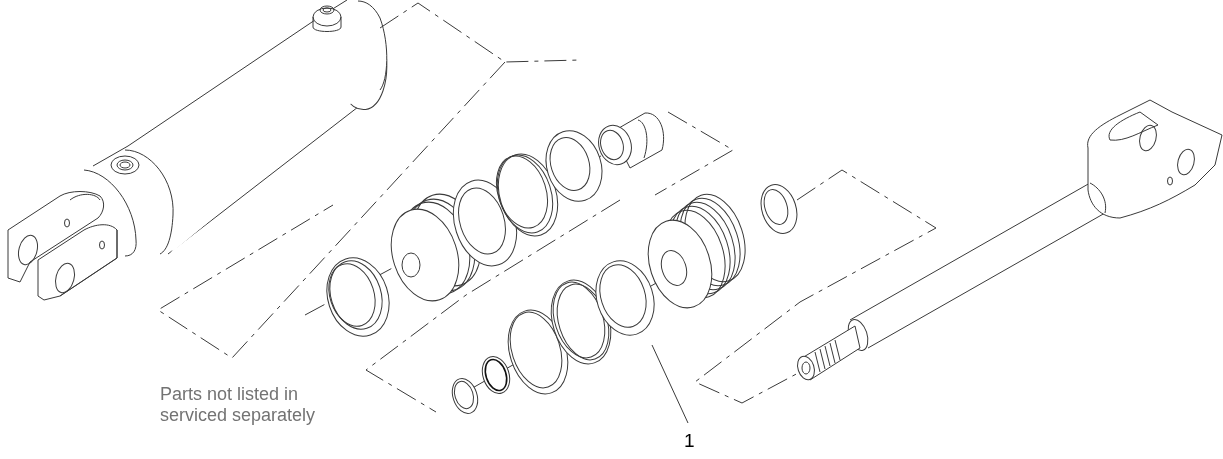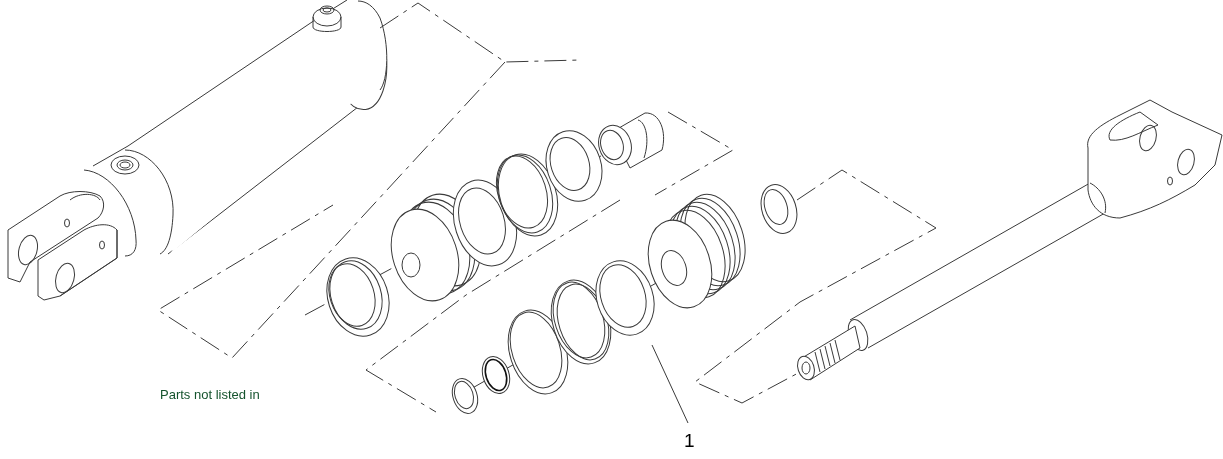--- a/index.html
+++ b/index.html
@@ -2,21 +2,21 @@
 <html><head>
 <meta charset="utf-8">
 <style>
   html, body { margin: 0; padding: 0; background: #ffffff; }
   body { width: 1223px; height: 459px; position: relative; overflow: hidden; font-family: "Liberation Sans", sans-serif; }
   svg.diagram { position: absolute; left: 0; top: 0; }
   svg .ln { fill: none; stroke: #3a3a3a; stroke-width: 1; }
   svg .wh { fill: #ffffff; stroke: #3a3a3a; stroke-width: 1; }
   svg .dash { fill: none; stroke: #3a3a3a; stroke-width: 1; stroke-dasharray: 22 6 4 6; }
   svg .thick { fill: none; stroke: #111; stroke-width: 1.6; }
-  .note { position: absolute; left: 160px; top: 384px; font-size: 13px; line-height: 21px; color: #14532d; }
+  .note { position: absolute; left: 160px; top: 384px; font-size: 18px; line-height: 21px; color: #737373; }
   .note div { white-space: nowrap; }
   .callout { position: absolute; left: 684px; top: 430px; font-size: 19px; color: #000; }
 </style>
 </head>
 <body>
 
 <svg class="diagram" width="1223" height="459" viewBox="0 0 1223 459" xmlns="http://www.w3.org/2000/svg">
 
   <g>
 
@@ -133,15 +133,16 @@
     <ellipse class="ln" cx="1186" cy="162" rx="8" ry="13" transform="rotate(15 1186 162)"></ellipse>
     <ellipse class="ln" cx="1170" cy="181" rx="2.5" ry="4"></ellipse>
     <path class="ln" d="M1090 183 C1100 188 1108 200 1105 213"></path>
   </g>
 
   <path class="ln" d="M652 345 L688 423"></path>
 </svg>
 
 <div class="note">
   <div>Parts not listed in</div>
+  <div>serviced separately</div>
 </div>
 
 <div class="callout">1</div>
 
 </body></html>

